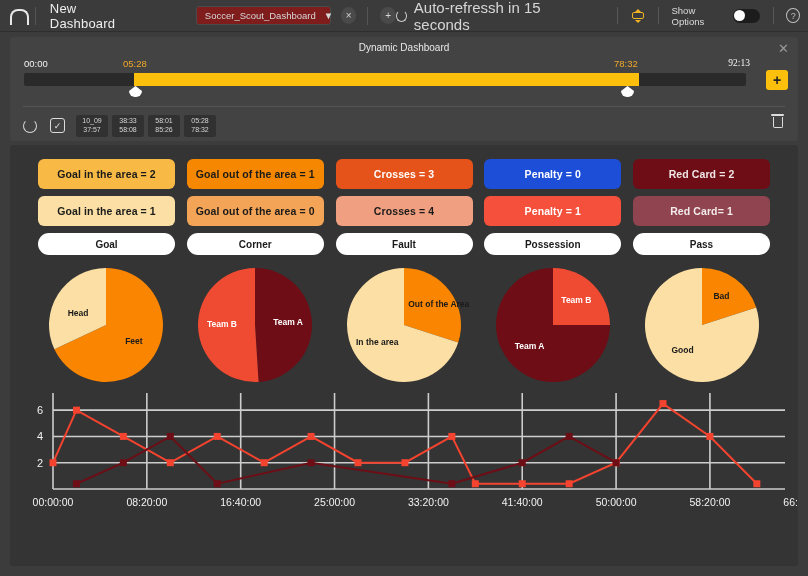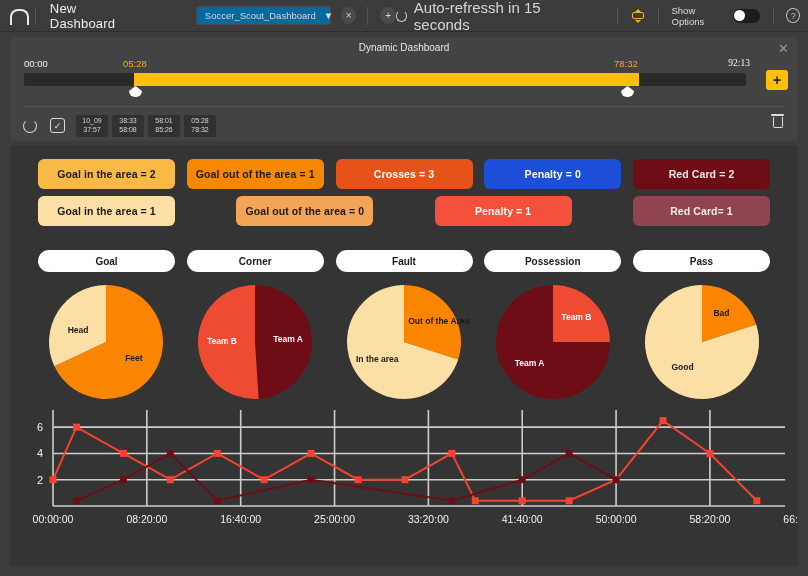--- a/index.html
+++ b/index.html
@@ -24,21 +24,21 @@
     content:""; position:absolute; left:0; top:1px; width:15px; height:14px;
     border: 2.2px solid #e8e8e8; border-bottom:none;
     border-radius: 8px 8px 0 0;
   }
   .vdiv { width:1px; height:18px; background:#555; }
   .app-title {
     color:#eeeeee; font-size:13px; padding: 0 14px; letter-spacing:.2px;
   }
   .tab-select {
     margin-left: 44px;
-    background:#0369a1; border:1px solid #4a4a4a; border-radius:3px;
+    background:#7f1d1d; border:1px solid #4a4a4a; border-radius:3px;
     height:19px; min-width:135px;
     display:flex; align-items:center; justify-content:space-between;
     padding: 0 6px 0 8px;
   }
   .tab-select span { color:#d8d8d8; font-size:9.5px; }
   .caret { color:#d0d0d0; font-size:8px; margin-left:8px; }
   .rnd-btn {
     width:17px; height:17px; border-radius:50%;
     background:#4a4a4a; color:#d5d5d5; font-size:10px;
     display:flex; align-items:center; justify-content:center;
@@ -139,21 +139,21 @@
     position:absolute; left:10px; top:145px; width:788px; height:421px;
     background:#343434; border-radius:3px; overflow:hidden;
   }
   .kpi-row { display:flex; gap:0; padding: 14px 28px 0 28px; justify-content:space-between; }
   .kpi {
     width:137px; height:30px; border-radius:6px;
     display:flex; align-items:center; justify-content:center;
     font-size:10.5px; font-weight:bold; letter-spacing:.1px;
   }
   .kpi-row.second { padding-top:7px; }
-  .btn-row { display:flex; padding: 24px 28px 0 28px; justify-content:space-between; }
+  .btn-row { display:flex; padding: 7px 28px 0 28px; justify-content:space-between; }
   .pill {
     width:137px; height:22px; background:#fff; border-radius:11px;
     display:flex; align-items:center; justify-content:center;
     color:#1a1a1a; font-size:10px; font-weight:bold;
   }
   .pies {
     display:flex; padding: 10px 26px 0 26px; justify-content:space-between;
   }
   .pie-wrap { width:140px; height:120px; position:relative; }
   .pie-wrap svg { display:block; margin:0 auto; }
@@ -267,20 +267,23 @@
         <span>Red Card = 2</span>
       </div>
   </div>
 
   <div class="kpi-row second">
     <div class="kpi" style="background: rgb(251, 223, 164); color: rgb(26, 26, 26);">
         <span>Goal in the area = 1</span>
       </div>
     <div class="kpi" style="background: rgb(244, 164, 86); color: rgb(26, 26, 26);">
         <span>Goal out of the area = 0</span>
+      </div>
+    <div class="kpi" style="background: rgb(240, 160, 128); color: rgb(26, 26, 26);">
+        <span>Crosses = 4</span>
       </div>
     <div class="kpi" style="background: rgb(244, 80, 60); color: rgb(255, 255, 255);">
         <span>Penalty = 1</span>
       </div>
     <div class="kpi" style="background: rgb(143, 68, 80); color: rgb(243, 234, 234);">
         <span>Red Card= 1</span>
       </div>
   </div>
 
   <div class="btn-row">

